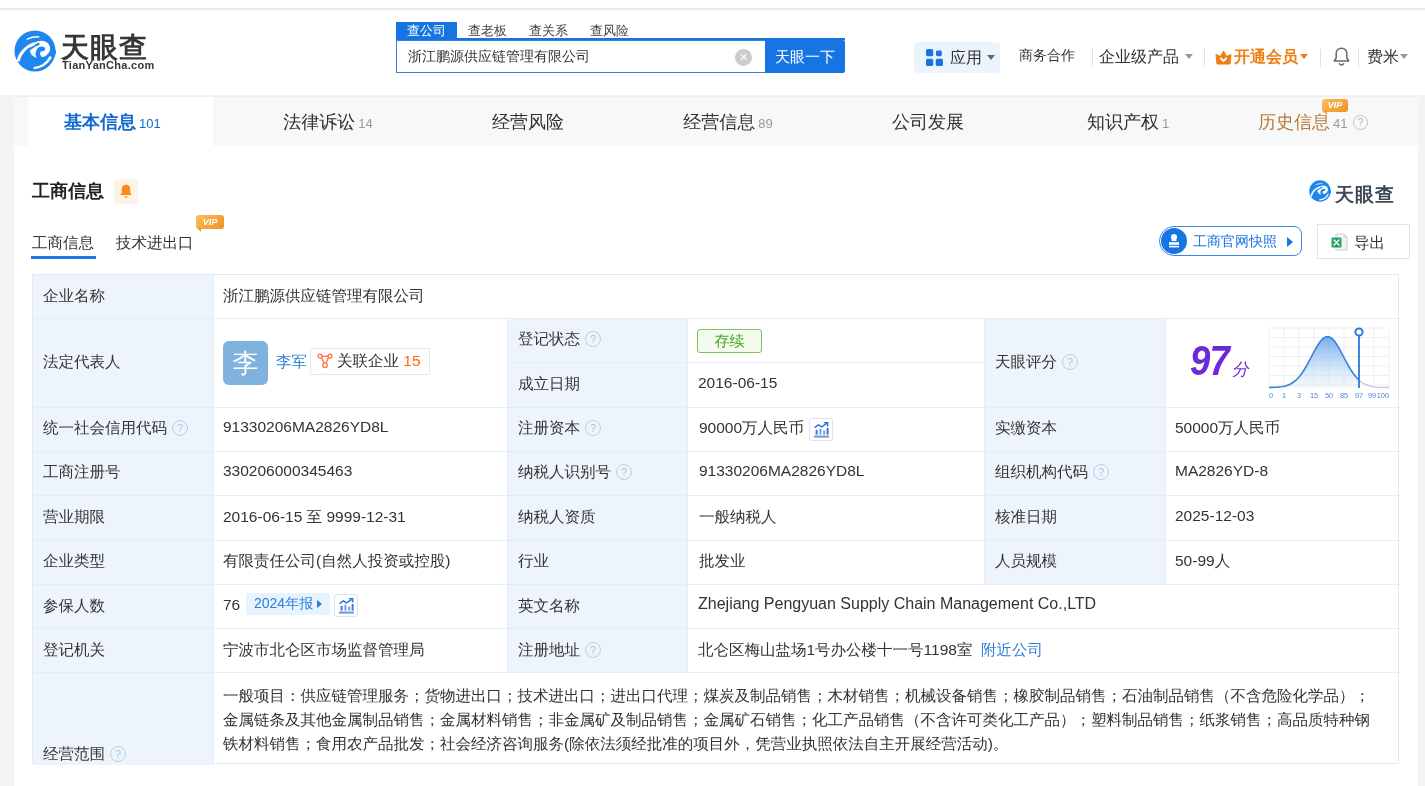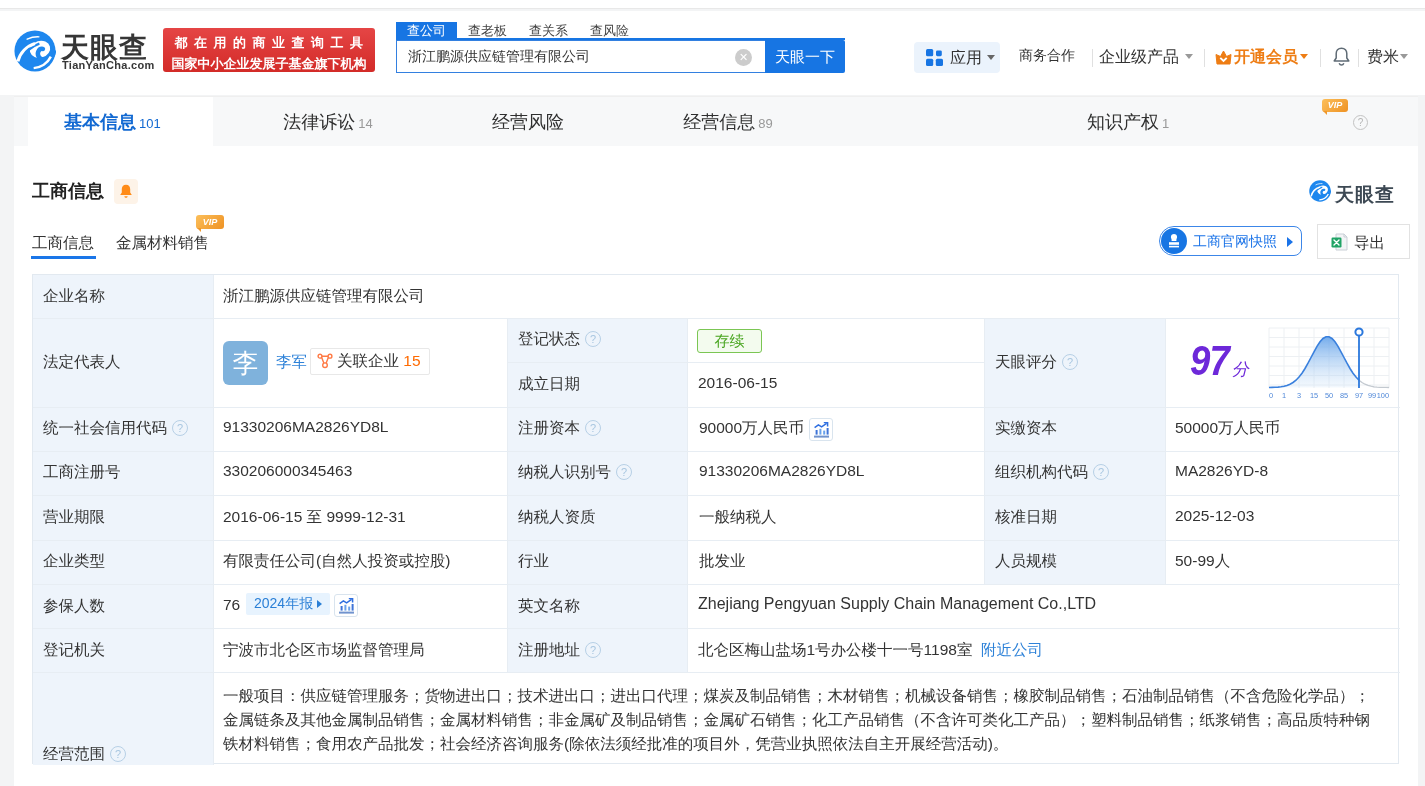--- a/index.html
+++ b/index.html
@@ -92,24 +92,20 @@
     <circle cx="24" cy="24" r="23.5" fill="#1e87ee"></circle>
     <ellipse cx="0" cy="0" rx="11.8" ry="9.6" transform="translate(29.7,22) rotate(-16)" fill="#fff"></ellipse>
     <path d="M8 35.5 C12 25.5 19.5 18.8 29 15.6" fill="none" stroke="#1e87ee" stroke-width="2.6"></path>
     <path d="M45.5 25 C44.5 31 39 35 33 33.8 C28.6 32.9 26.3 28.7 27.7 24.9 C28.6 22.6 30.8 21.2 33 21.6" fill="none" stroke="#1e87ee" stroke-width="5.2" stroke-linecap="round"></path>
     <path d="M4.5 35.8 C7 26 14.5 18.3 24 15.4" fill="none" stroke="#fff" stroke-width="3.4"></path>
     <path d="M22.5 43.6 C30.5 42.8 38.4 38 42.1 30.4" fill="none" stroke="#fff" stroke-width="2.8"></path>
     <path d="M15 10.5 C19.5 8.4 24 7.6 28.5 7.8" fill="none" stroke="#fff" stroke-width="1.6" stroke-linecap="round"></path>
   </svg>
   <div id="tyc-name">天眼查</div>
   <div id="tyc-dom">TianYanCha.com</div>
-  <div id="redbox">
-      <div class="l1">都在用的商业查询工具</div>
-      <div class="l2">国家中小企业发展子基金旗下机构</div>
-    </div>
   <div id="stabs"><span class="stab on">查公司</span><span class="stab">查老板</span><span class="stab">查关系</span><span class="stab">查风险</span></div>
   <div id="s-underline"></div>
   <div id="sbox">
       <span class="q">浙江鹏源供应链管理有限公司</span>
       <span id="sclear">✕</span>
     </div>
   <div id="sbtn">天眼一下</div>
   <div id="appbox">
     <svg style="position:absolute; left:12px; top:7px;" width="17" height="17" viewBox="0 0 17 17">
       <rect x="0" y="0" width="7.2" height="7.2" rx="1.5" fill="#1775e3"></rect>
@@ -139,21 +135,23 @@
   <div class="vdiv" style="left:1358px; top:38px;"></div>
   <div class="hm" style="left:1367px; top:36px; font-size:16px;">费米</div>
   <span class="caret" style="position:absolute; left:1400px; top:43px; border-top-color:#999;"></span>
 </div>
 
 <div id="navbar">
   <div class="ntab" id="ntab1" style="left:14px; width:185px; text-align:left; padding-left:36px;">基本信息<span class="cnt">101</span></div>
   <div class="ntab" style="left:214px; width:200px;">法律诉讼<span class="cnt">14</span></div>
   <div class="ntab" style="left:414px; width:200px;">经营风险</div>
   <div class="ntab" style="left:614px; width:200px;">经营信息<span class="cnt">89</span></div>
+  <div class="ntab" style="left:814px; width:200px;">公司发展</div>
   <div class="ntab" style="left:1014px; width:200px;">知识产权<span class="cnt">1</span></div>
+  <div class="ntab" id="ntab7" style="left:1244px; width:110px; text-align:left;">历史信息<span class="cnt">41</span></div>
   <div class="vipbadge" style="left:1308px; top:2px; width:26px; height:13px; line-height:13px;">VIP</div>
   <span style="position:absolute; left:1339px; top:18px; width:15px; height:15px; border:1px solid #c3c3c3; border-radius:50%; color:#b5b5b5; font-size:10px; text-align:center; line-height:14px;">?</span>
 </div>
 
 <div id="content">
   <div id="c-title">工商信息</div>
   <div id="bellbox">
       <svg style="position:absolute; left:5px; top:5px;" width="14" height="15" viewBox="0 0 14 15">
     <path d="M7 0.8 C4.2 0.8 2.8 2.9 2.8 5.1 L2.8 8.6 L1.2 11 L12.8 11 L11.2 8.6 L11.2 5.1 C11.2 2.9 9.8 0.8 7 0.8 Z" fill="#ff8b17"></path>
     <path d="M5.3 12.3 C5.6 13.3 6.2 13.8 7 13.8 C7.8 13.8 8.4 13.3 8.7 12.3 Z" fill="#ff8b17"></path>
@@ -164,21 +162,21 @@
     <ellipse cx="0" cy="0" rx="11.8" ry="9.6" transform="translate(29.7,22) rotate(-16)" fill="#fff"></ellipse>
     <path d="M8 35.5 C12 25.5 19.5 18.8 29 15.6" fill="none" stroke="#1e87ee" stroke-width="2.6"></path>
     <path d="M45.5 25 C44.5 31 39 35 33 33.8 C28.6 32.9 26.3 28.7 27.7 24.9 C28.6 22.6 30.8 21.2 33 21.6" fill="none" stroke="#1e87ee" stroke-width="5.2" stroke-linecap="round"></path>
     <path d="M4.5 35.8 C7 26 14.5 18.3 24 15.4" fill="none" stroke="#fff" stroke-width="3.4"></path>
     <path d="M22.5 43.6 C30.5 42.8 38.4 38 42.1 30.4" fill="none" stroke="#fff" stroke-width="2.8"></path>
     <path d="M15 10.5 C19.5 8.4 24 7.6 28.5 7.8" fill="none" stroke="#fff" stroke-width="1.6" stroke-linecap="round"></path>
   </svg>
   <div id="tyc-small">天眼查</div>
   <div id="subtab1">工商信息</div>
   <div id="subtab1u"></div>
-  <div id="subtab2">金属材料销售</div>
+  <div id="subtab2">技术进出口</div>
   <div class="vipbadge" style="left:182px; top:69px;">VIP</div>
   <div id="snapbtn">
       <div class="circ">
         <svg style="position:absolute; left:6px; top:4.5px;" width="14" height="16" viewBox="0 0 14 16">
     <path d="M7 1 C5.2 1 3.9 2.3 3.9 3.9 C3.9 5 4.6 5.6 4.6 6.8 L4.6 8 L9.4 8 L9.4 6.8 C9.4 5.6 10.1 5 10.1 3.9 C10.1 2.3 8.8 1 7 1 Z" fill="#fff"></path>
     <rect x="2" y="9.2" width="10" height="2.6" fill="#fff"></rect>
     <rect x="2" y="12.8" width="10" height="1.6" fill="#fff"></rect>
   </svg>
       </div>
       <div class="txt">工商官网快照</div>

